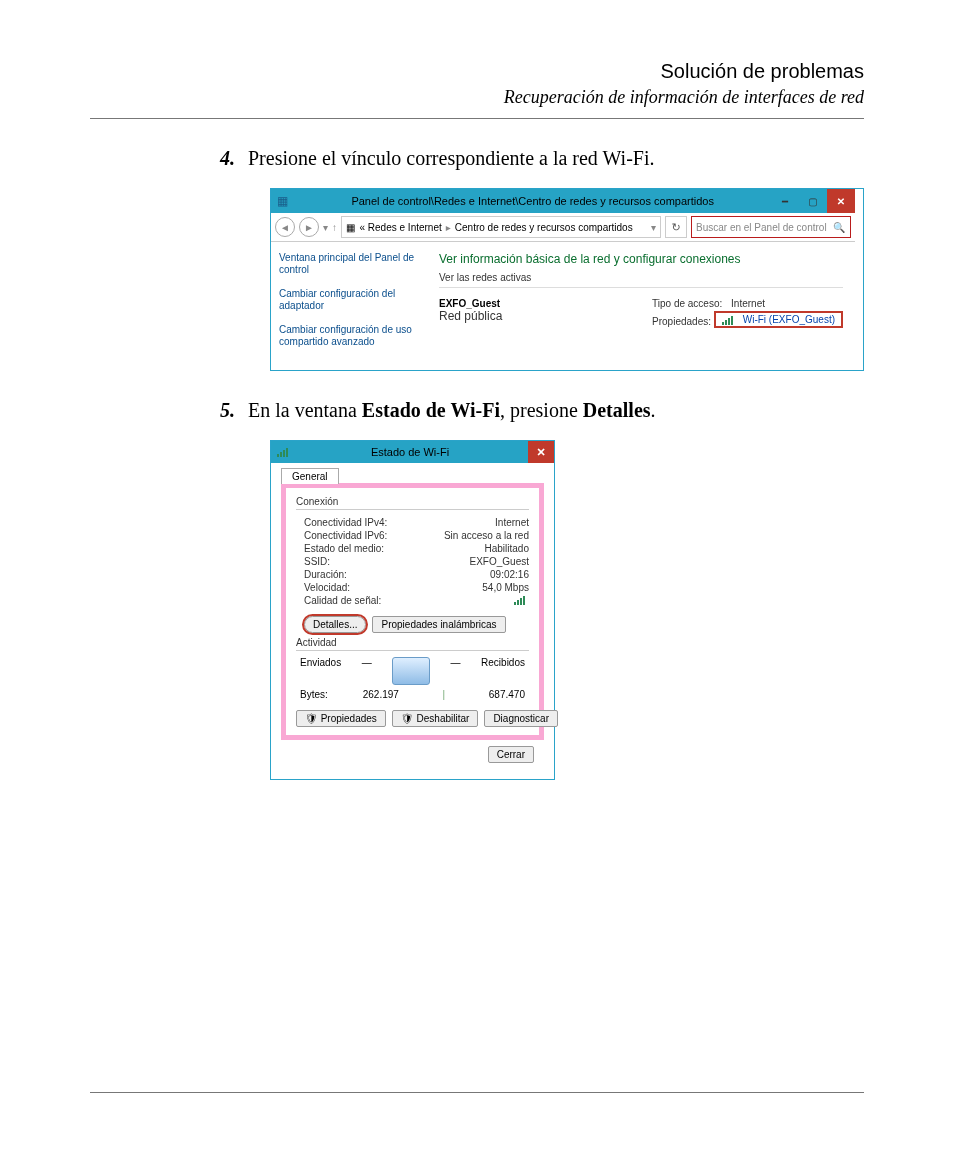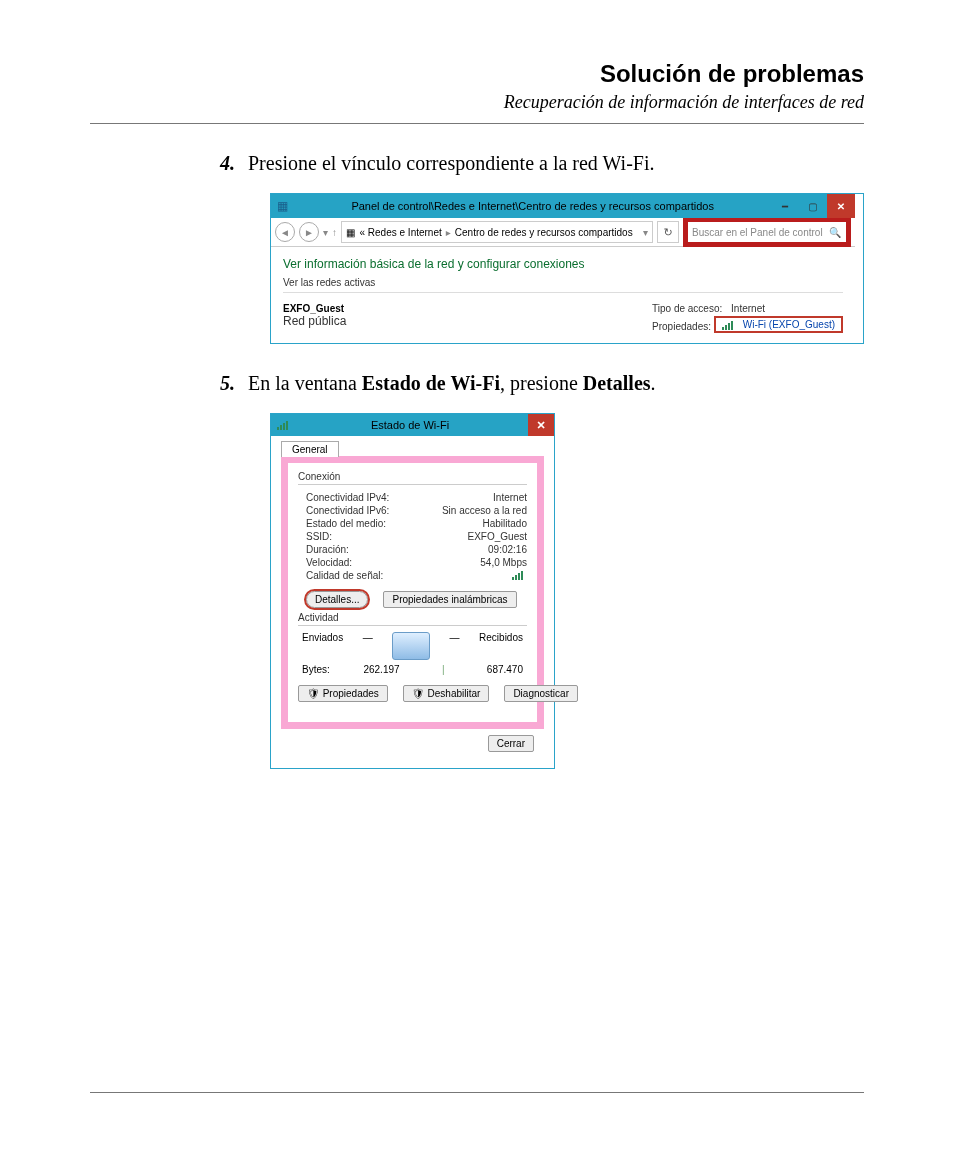--- a/index.html
+++ b/index.html
@@ -1,18 +1,18 @@
 <!DOCTYPE html>
 <html><head>
 <meta charset="utf-8">
 <style>
   html,body{margin:0;padding:0;background:#fff;color:#000;font-family:"Times New Roman",serif}
   .page{width:954px;height:1159px;position:relative;margin:0 auto;box-sizing:border-box;padding:60px 90px 40px 90px}
   .header-block{text-align:right;margin-bottom:10px}
-  .header-title{font-weight:bold;font-size:24px;font-family:Arial,Helvetica,sans-serif}
+  .header-title{font-weight:normal;font-size:20px;font-family:Arial,Helvetica,sans-serif}
   .header-sub{font-style:italic;font-size:18px;margin-top:4px}
   .rule{border:none;border-top:1px solid #777;margin:10px 0 28px 0}
   .step{display:flex;margin-top:10px;margin-left:130px}
   .step-num{font-weight:bold;font-style:italic;font-size:20px;min-width:28px}
   .step-text{font-size:20px}
   .fig{margin-top:18px;margin-left:180px;border:1px solid #2aa3c9}
   .fig2{margin-top:18px;margin-left:180px;border:1px solid #2aa3c9;width:283px}
 
   
   .cp-window{width:584px;font-family:"Segoe UI",Tahoma,sans-serif;font-size:11px;background:#fff}
@@ -20,21 +20,21 @@
   .cp-titlebar-icon{margin:0 6px;font-size:12px;color:#1a5e8a}
   .cp-titlebar-text{flex:1;text-align:center;font-size:11px}
   .winbtns{display:flex;height:100%}
   .winbtn{width:28px;display:flex;align-items:center;justify-content:center;font-size:10px;background:#26a3c5;color:#333}
   .winbtn.close{background:#c0392b;color:#fff;font-weight:bold}
   .cp-toolbar{height:28px;background:#fff;border-bottom:1px solid #ccc;display:flex;align-items:center;padding:0 4px;gap:4px}
   .navcirc{width:18px;height:18px;border:1px solid #aaa;border-radius:50%;display:flex;align-items:center;justify-content:center;font-size:10px;color:#888}
   .cp-path{flex:1;border:1px solid #ccc;height:20px;display:flex;align-items:center;padding:0 4px;gap:4px;font-size:10px}
   .cp-path .sep{color:#888}
   .cp-refresh{width:20px;border:1px solid #ccc;height:20px;display:flex;align-items:center;justify-content:center;font-size:11px;color:#555}
-  .cp-search{width:150px;border:5px solid #b91c1c;height:20px;display:flex;align-items:center;justify-content:space-between;padding:0 4px;color:#888;font-size:10px}
+  .cp-search{width:150px;border:1px solid #b91c1c;height:20px;display:flex;align-items:center;justify-content:space-between;padding:0 4px;color:#888;font-size:10px}
   .cp-body{display:flex}
   .cp-sidebar{width:140px;padding:10px 8px;font-size:10px}
   .cp-sidelink{color:#0a4e8c;margin-bottom:12px;line-height:1.2}
   .cp-main{flex:1;padding:10px 12px}
   .cp-head{color:#0a6e2f;font-size:12px;margin-bottom:6px}
   .cp-sub{font-size:10px;color:#333;margin-bottom:2px}
   .cp-hr{border:none;border-top:1px solid #ddd;margin:4px 0 10px 0}
   .cp-net-row{display:flex;justify-content:space-between}
   .cp-net-left .nn{font-weight:bold;font-size:10px}
   .cp-net-left .nt{font-size:12px;color:#333}
@@ -50,27 +50,27 @@
   .sig-icon span:nth-child(4){left:9px;height:9px}
 
   
   .dlg{width:283px;font-family:"Segoe UI",Tahoma,sans-serif;font-size:11px;background:#fff}
   .dlg-titlebar{background:#26a3c5;height:22px;display:flex;align-items:center;position:relative}
   .dlg-titlebar .sig-icon{margin-left:6px}
   .dlg-title{flex:1;text-align:center;font-size:11px;color:#000}
   .dlg-close{width:26px;height:100%;background:#c0392b;color:#fff;display:flex;align-items:center;justify-content:center;font-weight:bold}
   .dlg-body{padding:4px 10px 8px 10px}
   .dlg-tab{display:inline-block;border:1px solid #aaa;border-bottom:none;padding:2px 10px;font-size:10px;background:#fff;position:relative;top:1px}
-  .dlg-panel{border:7px solid #f9a8d4;padding:8px 10px 16px 10px}
+  .dlg-panel{border:5px solid #f9a8d4;padding:8px 10px 4px 10px}
   .dlg-group-title{font-size:10px;color:#333;margin-bottom:2px}
   .dlg-group-line{border-top:1px solid #ccc;margin-bottom:6px}
   .kv{display:flex;justify-content:space-between;font-size:10px;padding:1px 0;margin-left:8px}
   .kv .k{color:#333}
   .kv .v{color:#333}
-  .btnrow{display:flex;gap:15px;margin:8px 0 4px 8px}
+  .btnrow{display:flex;gap:6px;margin:8px 0 4px 8px}
   .wbtn{border:1px solid #999;background:#eee;padding:2px 8px;font-size:10px;border-radius:2px;display:inline-flex;align-items:center;gap:3px;color:#000}
   .wbtn.red-ring{outline:2px solid #c0392b;border-radius:10px}
   .act-row{display:flex;align-items:flex-start;justify-content:space-between;font-size:10px;margin:4px 4px}
   .act-icon{width:36px;height:26px;background:linear-gradient(#dfefff,#8fbce6);border:1px solid #6a9cc8;border-radius:3px}
   .dlg-bottom{display:flex;justify-content:flex-end;padding:6px 10px 8px 0}
 
   
   .footer{position:absolute;bottom:38px;left:90px;right:90px;display:flex;justify-content:space-between;font-size:16px;font-family:Arial,Helvetica,sans-serif}
   .footer .pn{font-weight:bold}
   .footr-rule{position:absolute;bottom:66px;left:90px;right:90px;border-top:1px solid #777}
@@ -118,20 +118,25 @@
           <span style="flex:1"></span>
           <span class="dd">▾</span>
         </div>
         <div class="cp-refresh">↻</div>
         <div class="cp-search">
           <span>Buscar en el Panel de control</span>
           <span>🔍</span>
         </div>
       </div>
       <div class="cp-body">
+        <div class="cp-sidebar">
+          <div class="cp-sidelink">Ventana principal del Panel de control</div>
+          <div class="cp-sidelink">Cambiar configuración del adaptador</div>
+          <div class="cp-sidelink">Cambiar configuración de uso compartido avanzado</div>
+        </div>
         <div class="cp-main">
           <div class="cp-head">Ver información básica de la red y configurar conexiones</div>
           <div class="cp-sub">Ver las redes activas</div>
           <hr class="cp-hr">
           <div class="cp-net-row">
             <div class="cp-net-left">
               <div class="nn">EXFO_Guest</div>
               <div class="nt">Red pública</div>
             </div>
             <div class="cp-net-right">

